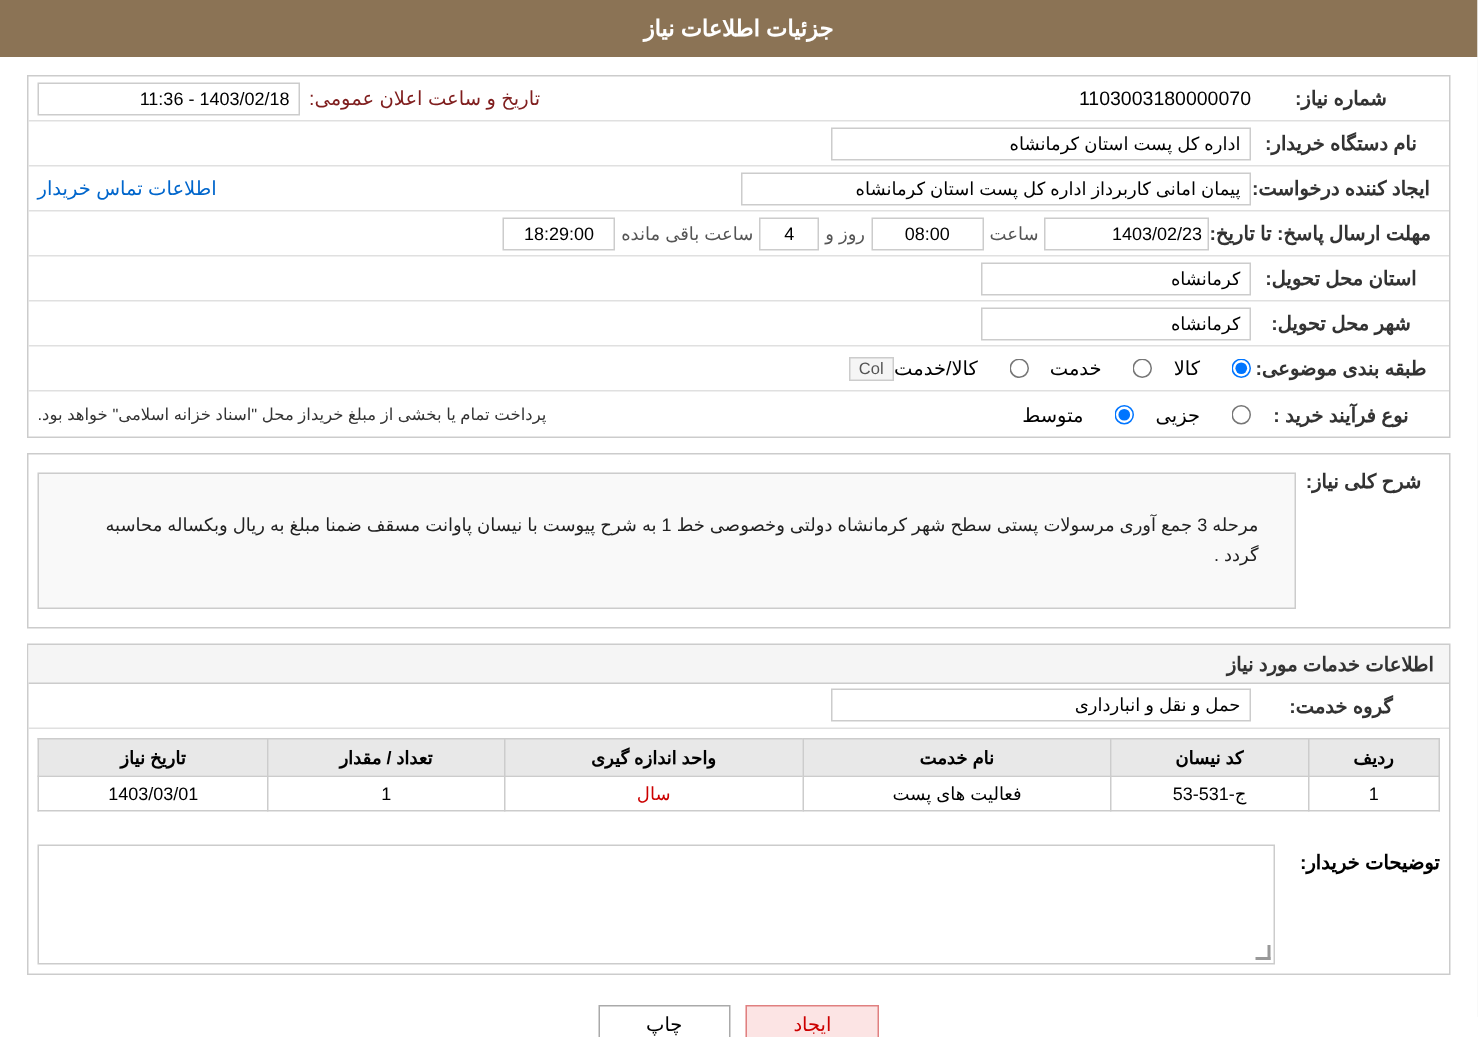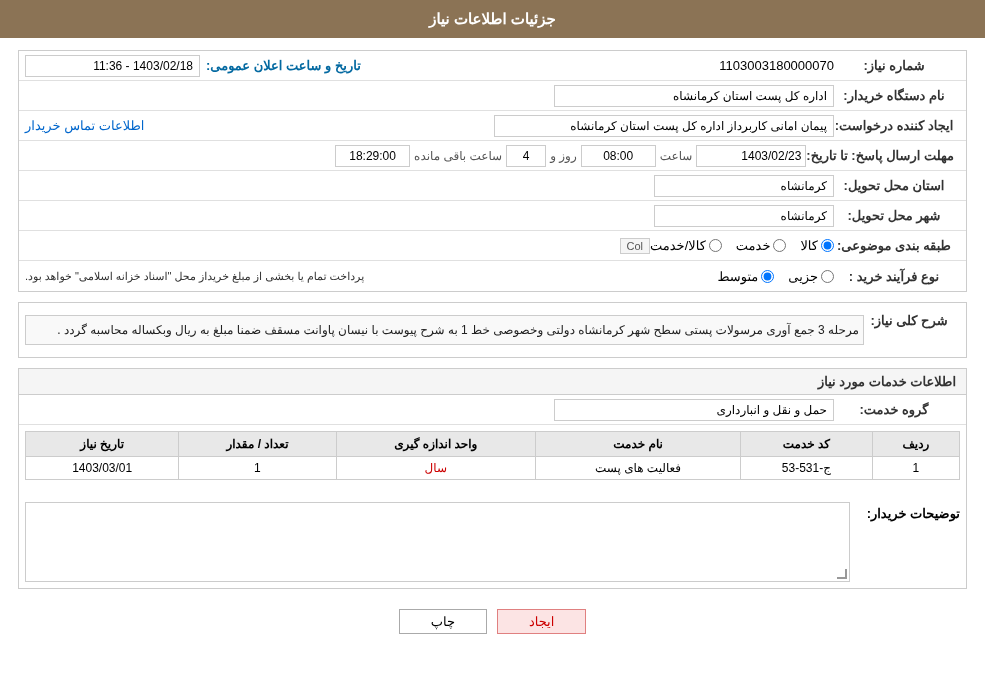--- a/index.html
+++ b/index.html
@@ -44,22 +44,22 @@
     .label {
       color: #333;
       font-weight: bold;
       white-space: nowrap;
       margin-right: 6px;
       min-width: 120px;
       text-align: center;
       flex-shrink: 0;
     }
     .label-left {
-      color: #0369a1;
-      font-weight: bold;
+      color: #7f1d1d;
+      font-weight: normal;
       white-space: nowrap;
       margin-left: 6px;
       text-align: right;
       flex-shrink: 0;
     }
     .input-field {
       border: 1px solid #ccc;
       background: #fff;
       height: 22px;
       padding: 2px 6px;
@@ -86,26 +86,26 @@
     }
     .radio-group {
       display: flex;
       align-items: center;
       gap: 14px;
       flex-wrap: wrap;
     }
     .radio-item {
       display: flex;
       align-items: center;
-      gap: 3px;
+      gap: 21px;
     }
     .desc-box {
       border: 1px solid #ccc;
       background: #f9f9f9;
-      padding: 4px;
+      padding: 24px;
       margin: 6px 0;
       font-size: 12px;
       color: #222;
       line-height: 1.7;
       text-align: right;
       direction: rtl;
     }
     .table-section {
       margin-bottom: 10px;
     }
@@ -325,21 +325,21 @@
       <div class="row">
         <span class="label">گروه خدمت:</span>
         <input class="input-field" style="width: 280px;" type="text" value="حمل و نقل و انبارداری" readonly="">
       </div>
 
       <div class="table-section" style="padding:6px;">
         <table class="data-table">
           <thead>
             <tr>
               <th>ردیف</th>
-              <th>کد خدمت</th>
+              <th>کد نیسان</th>
               <th>نام خدمت</th>
               <th>واحد اندازه گیری</th>
               <th>تعداد / مقدار</th>
               <th>تاریخ نیاز</th>
             </tr>
           </thead>
           <tbody id="services-tbody">
           <tr>
       <td>1</td>
       <td>ج-531-53</td>

